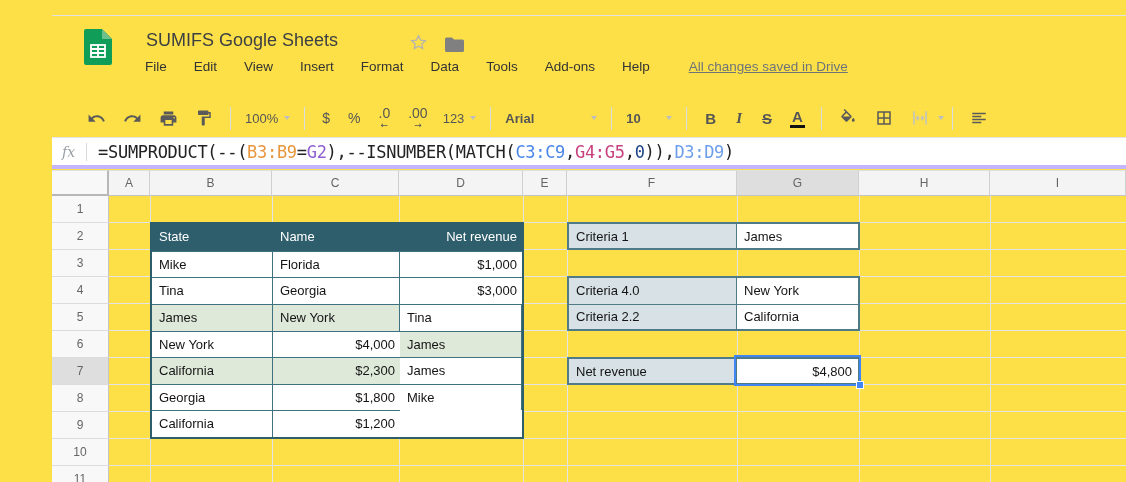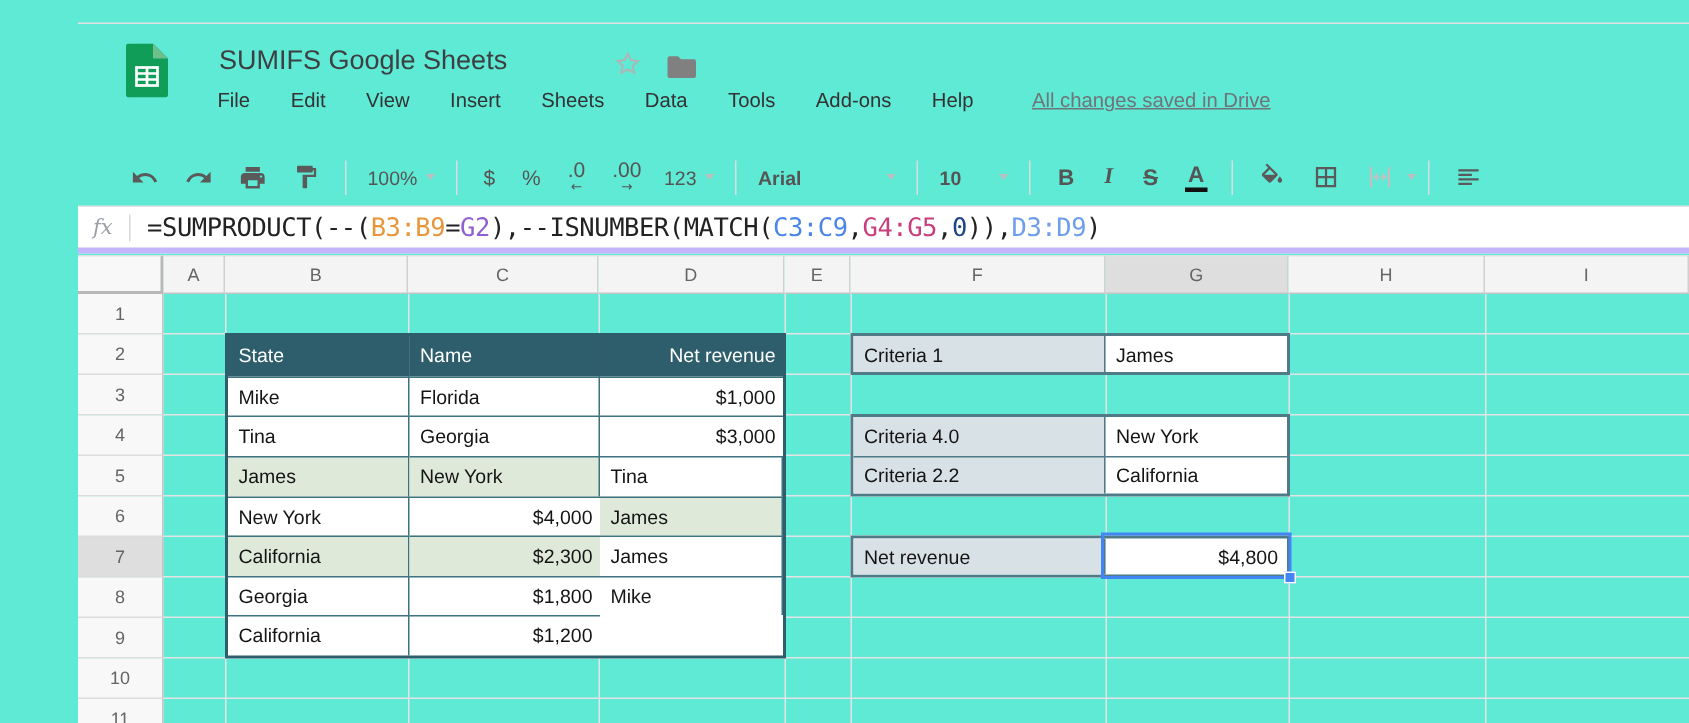--- a/index.html
+++ b/index.html
@@ -1,18 +1,18 @@
 <!DOCTYPE html>
 <html><head>
 <meta charset="utf-8">
 <style>
   * { margin:0; padding:0; box-sizing:border-box; }
   html,body { width:1126px; height:482px; background:#fff; overflow:hidden;
               font-family:"Liberation Sans", sans-serif; }
-  #app { position:relative; width:1126px; height:482px; background:#5eead4; }
+  #app { position:relative; width:1126px; height:482px; background:#fde047; }
 
   
   .topline { position:absolute; left:52px; right:0; top:15px; height:1px; background:#E2E2E2; }
   .sheets-icon { position:absolute; left:84px; top:29px; }
   .doc-title { position:absolute; left:146px; top:30px; font-size:18px; color:#3C4043; white-space:nowrap; }
   .title-star { position:absolute; left:409px; top:33px; }
   .title-folder { position:absolute; left:444px; top:36px; }
   .menubar { position:absolute; left:145px; top:59px; display:flex; align-items:center; gap:27px;
              font-size:13.5px; color:#333; white-space:nowrap; }
   .menu-item { cursor:default; }
@@ -118,21 +118,21 @@
     <svg width="21" height="17" viewBox="0 0 21 17">
       <path d="M1 3 a1.5 1.5 0 0 1 1.5 -1.5 H8 l2 2 h8.5 A1.5 1.5 0 0 1 20 5 v9.5 a1.5 1.5 0 0 1 -1.5 1.5 h-16 A1.5 1.5 0 0 1 1 14.5 Z" fill="#808080"></path>
     </svg>
   </div>
 
   <div class="menubar">
     <span class="menu-item">File</span>
     <span class="menu-item">Edit</span>
     <span class="menu-item">View</span>
     <span class="menu-item">Insert</span>
-    <span class="menu-item">Sheets</span>
+    <span class="menu-item">Format</span>
     <span class="menu-item">Data</span>
     <span class="menu-item">Tools</span>
     <span class="menu-item">Add-ons</span>
     <span class="menu-item">Help</span>
     <span class="status-link">All changes saved in Drive</span>
   </div>
 
   <div class="toolbar">
     <div class="tb-pad"></div>
     <div class="tb-icon">

